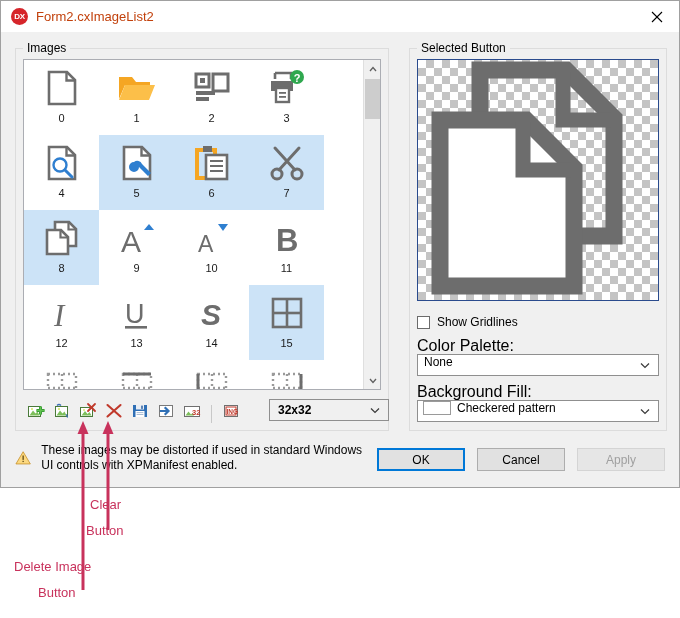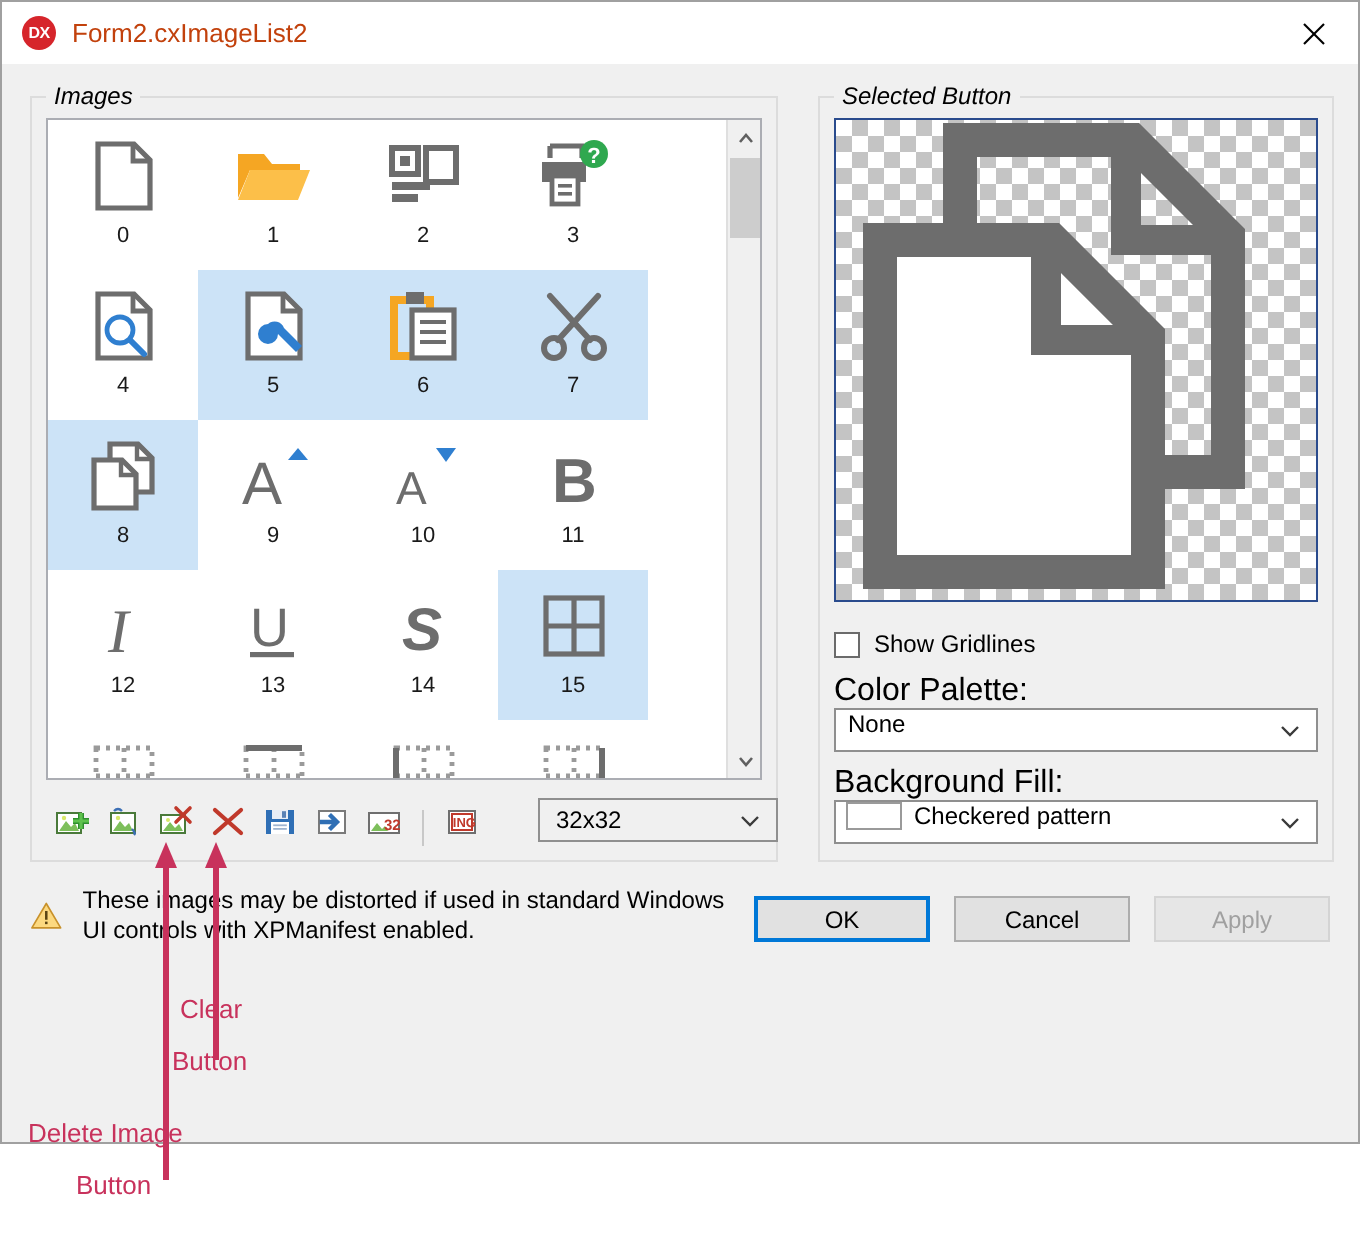--- a/index.html
+++ b/index.html
@@ -9,21 +9,21 @@
     background:#ffffff;
     font-family:"Liberation Sans", sans-serif;
     font-size:12px;
     color:#000000;
     overflow:hidden;
     position:relative;
   }
 
   
   #dialog {
-    position:absolute; left:0; top:0; width:680px; height:572px;
+    position:absolute; left:0; top:0; width:680px; height:488px;
     background:#f0f0f0;
     border:1px solid #a0a0a0;
   }
 
   
   #titlebar {
     position:absolute; left:0; top:0; right:0; height:31px;
     background:#ffffff;
     display:flex; align-items:center;
   }
@@ -46,21 +46,21 @@
   #close-btn svg { display:block; }
 
   
   .groupbox { position:absolute; }
   .groupbox .gb-frame {
     position:absolute; left:0; top:7px; right:0; bottom:0;
     border:1px solid #dcdcdc;
   }
   .groupbox .gb-label {
     position:absolute; left:8px; top:0; background:#f0f0f0;
-    padding:0 4px; font-size:12px; color:#000;font-style:italic;
+    padding:0 4px; font-size:12px; color:#000;
   }
 
   #images-group { left:14px; top:40px; width:374px; height:390px; }
   #selected-group { left:408px; top:40px; width:258px; height:390px; }
 
   
   #imagelist {
     position:absolute; left:22px; top:58px; width:358px; height:331px;
     background:#ffffff; border:1px solid #abadb3;
     overflow:hidden;
@@ -109,21 +109,21 @@
     width:26px; height:24px;
     display:flex; align-items:center; justify-content:center;
     cursor:pointer;
   }
   .tsep {
     width:1px; height:18px; background:#c8c8c8; margin:0 6px;
   }
   #size-combo {
     position:absolute; left:268px; top:398px; width:120px; height:22px;
     background:#f0f0f0; border:1px solid #8f8f8f;
-    display:flex; align-items:center; cursor:pointer;
+    display:flex; align-items:center; cursor:pointer;font-weight:bold;
   }
   #size-combo .cv { margin-left:8px; font-size:12px; }
   #size-combo .carat { position:absolute; right:8px; top:7px; }
 
   
   #preview {
     position:absolute; left:416px; top:58px; width:242px; height:242px;
     border:1px solid #2a4b8d;
     background-color:#ffffff;
     background-image:

